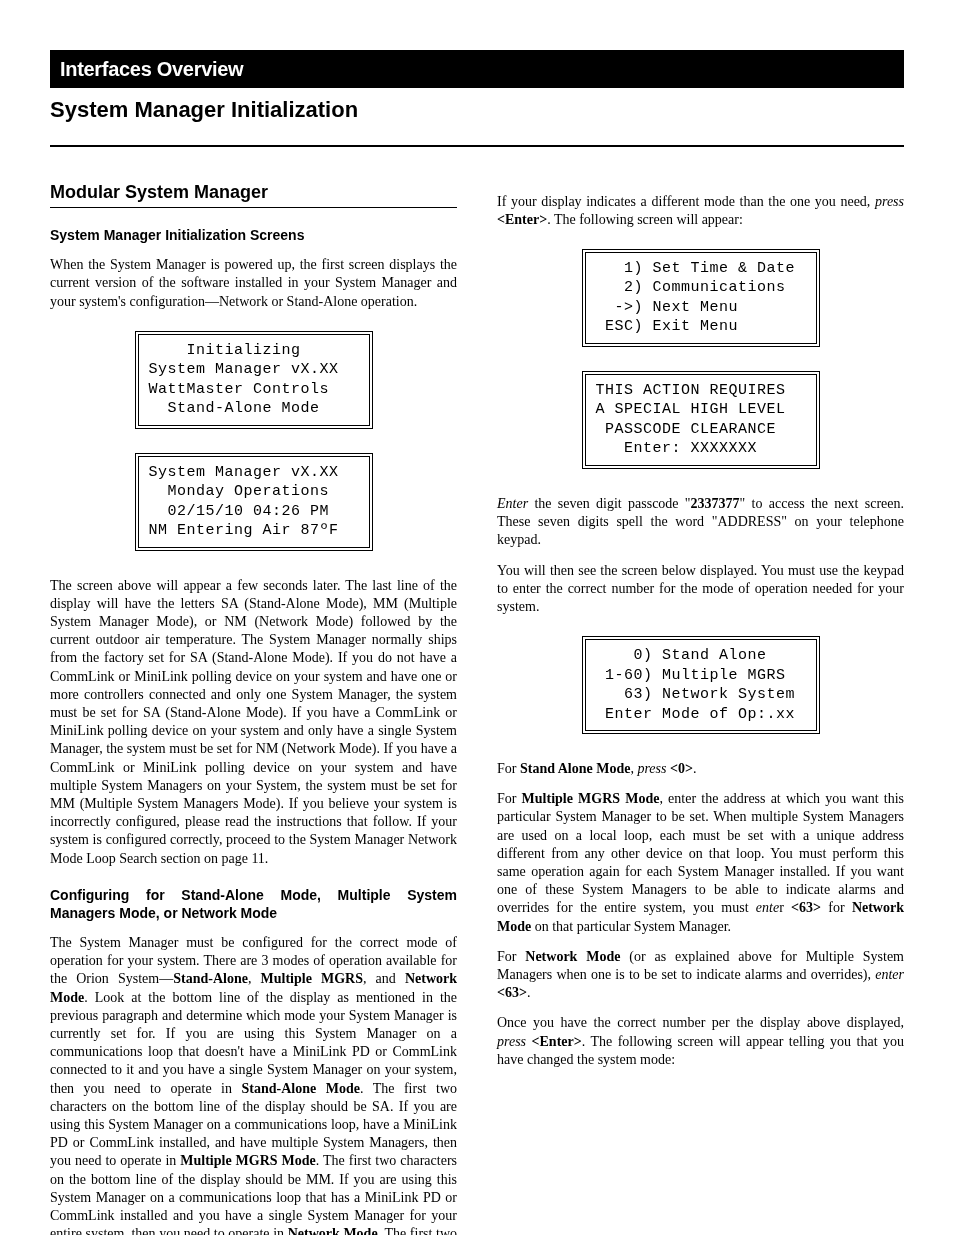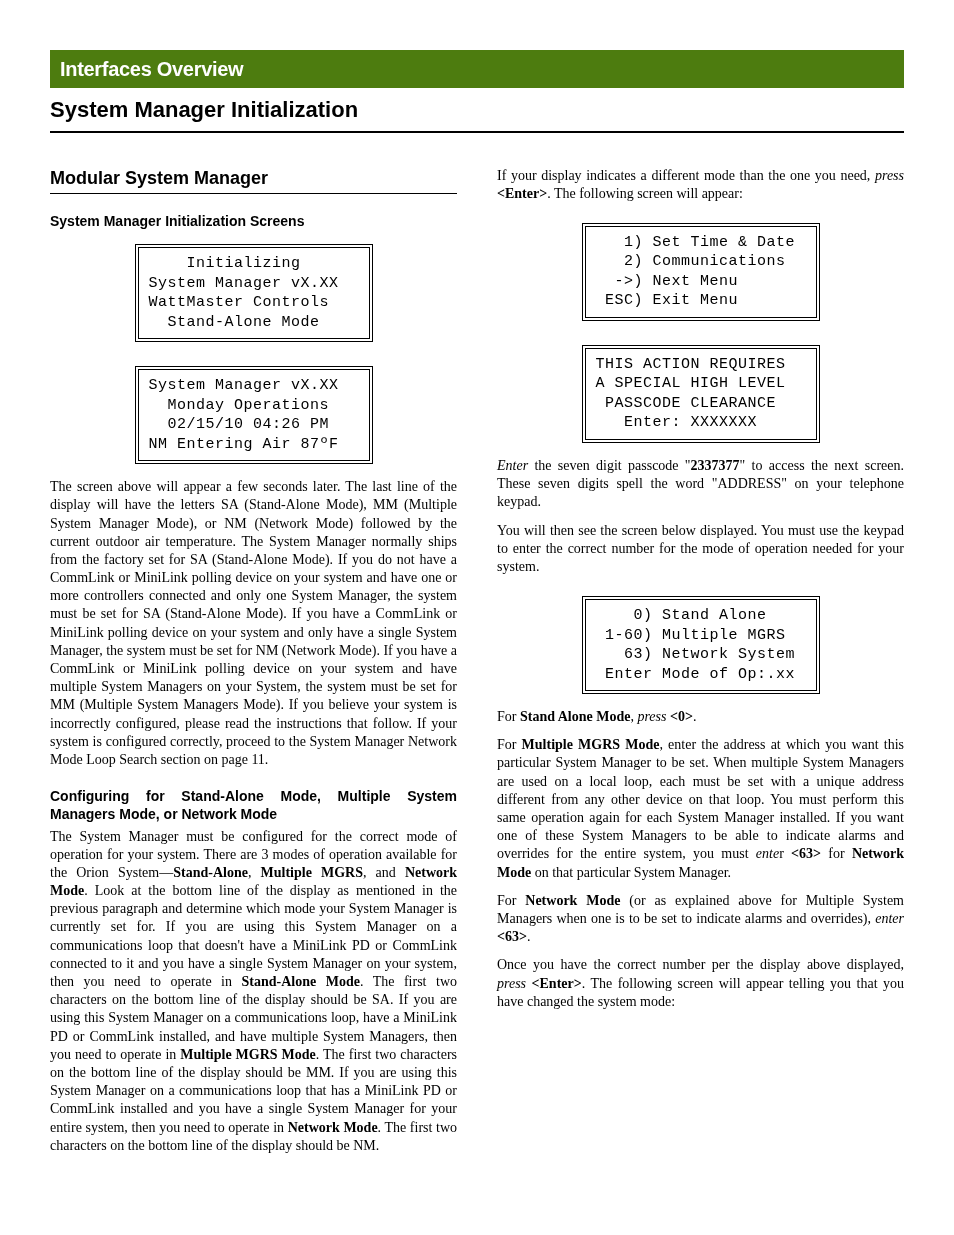--- a/index.html
+++ b/index.html
@@ -7,35 +7,35 @@
     font-family: "Times New Roman", Times, serif;
     font-size: 14px;
     line-height: 1.3;
     margin: 0;
     padding: 50px 50px 30px 50px;
     color: #000;
     width: 954px;
     box-sizing: border-box;
   }
   .black-bar {
-    background: #4d7c0f;
+    background: #000000;
     color: #fff;
     font-family: Arial, Helvetica, sans-serif;
     font-weight: 900;
     font-size: 20px;
     font-stretch: condensed;
     padding: 6px 10px;
     letter-spacing: -0.3px;
   }
   h1.underline-title {
     font-family: Arial, Helvetica, sans-serif;
     font-weight: 900;
     font-size: 22px;
     margin: 8px 0 0 0;
-    padding-bottom: 6px;
+    padding-bottom: 20px;
     border-bottom: 2px solid #000;
   }
   h2.section {
     font-family: Arial, Helvetica, sans-serif;
     font-weight: 900;
     font-size: 18px;
     margin: 30px 0 6px 0;
     padding-bottom: 3px;
     border-bottom: 1.5px solid #000;
   }
@@ -50,21 +50,21 @@
     gap: 40px;
     margin-top: 4px;
   }
   .col {
     flex: 1 1 0;
     text-align: justify;
   }
   .col-right {
     margin-top: 30px;
   }
-  p { margin: 0 0 10px 0; }
+  p { margin: 12px 0 10px 0; }
   .lcd {
     font-family: "Courier New", monospace;
     font-size: 15px;
     letter-spacing: 0.5px;
     border: 4.5px double #000;
     padding: 6px 10px;
     margin: 10px auto 14px auto;
     width: 210px;
     white-space: pre;
     line-height: 1.3;
@@ -78,20 +78,21 @@
 </head>
 <body>
 
 <div class="black-bar">Interfaces Overview</div>
 <h1 class="underline-title">System Manager Initialization</h1>
 
 <div class="columns">
   <div class="col">
     <h2 class="section">Modular System Manager</h2>
     <h3 class="sub">System Manager Initialization Screens</h3>
+    <p>When the System Manager is powered up, the first screen displays the current version of the software installed in your System Manager and your system's configuration—Network or Stand-Alone operation.</p>
 
     <div class="lcd-center-wrap">
         <div class="lcd">    Initializing
 System Manager vX.XX
 WattMaster Controls
   Stand-Alone Mode</div>
       </div>
     <div class="lcd-center-wrap">
         <div class="lcd">System Manager vX.XX
   Monday Operations

